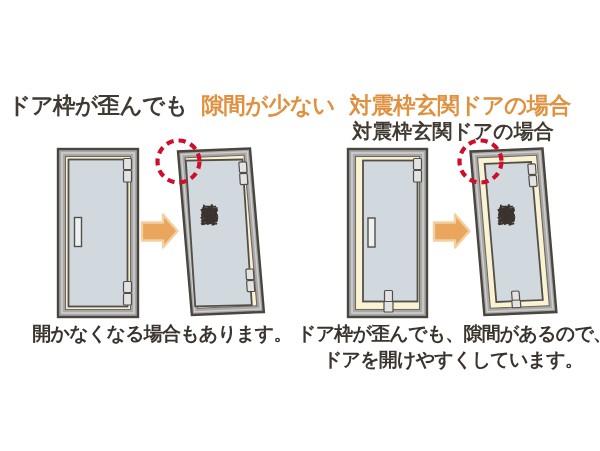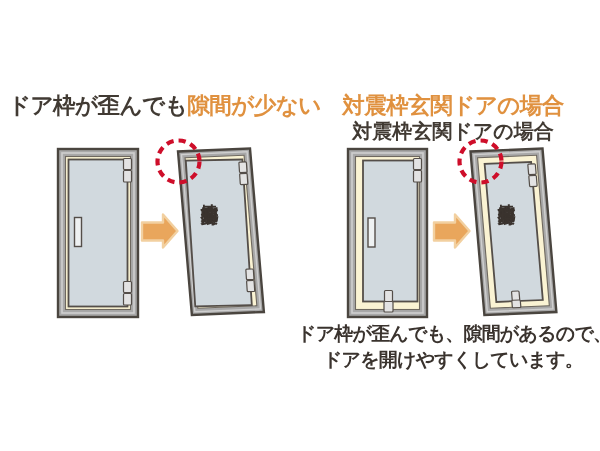--- a/index.html
+++ b/index.html
@@ -6,21 +6,21 @@
   .stage{
     position:relative;width:600px;height:451px;background:#ffffff;overflow:hidden;
     font-family:"Liberation Serif","DejaVu Serif",serif;
   }
   .gfx{position:absolute;left:0;top:0;}
   .title{
     position:absolute;top:93px;width:310px;text-align:center;
     font-size:22.5px;font-weight:700;color:#413a33;line-height:26px;letter-spacing:-0.5px;
     white-space:nowrap;
   }
-  .title .hl{color:#e0913f;}
+  .title .hl{color:#e0913f;margin-left:14px;}
   .title-left{left:8px;}
   .title-right{left:298px;}
   .subtitle{
     position:absolute;top:120px;width:310px;text-align:center;
     font-size:20px;font-weight:700;color:#413a33;line-height:23px;white-space:nowrap;
   }
   .subtitle-left{left:8px;}
   .subtitle-right{left:298px;}
   .caption{
     position:absolute;top:321px;width:312px;text-align:center;
@@ -109,20 +109,21 @@
         <rect x="28.5" y="150" width="8.5" height="7.5" rx="1"></rect>
       </g>
     </g>
 
     <circle cx="480.5" cy="161.5" r="21" fill="none" stroke="#ce0e2a" stroke-width="4.2" stroke-dasharray="7.2 5.1"></circle>
   </svg>
 
   <div class="title title-left"><span>ドア枠が歪んでも</span><span class="hl">隙間が少ない</span></div>
   <div class="vlabel vlabel-left">地震変形時</div>
   <div class="caption caption-left">
+    <div>開かなくなる場合もあります。</div>
   </div>
 
   <div class="title title-right"><span class="hl">対震枠玄関ドアの場合</span></div>
   <div class="subtitle subtitle-right">対震枠玄関ドアの場合</div>
   <div class="vlabel vlabel-right">地震変形時</div>
   <div class="caption caption-right">
     <div>ドア枠が歪んでも、隙間があるので、</div>
     <div>ドアを開けやすくしています。</div>
   </div>
 

